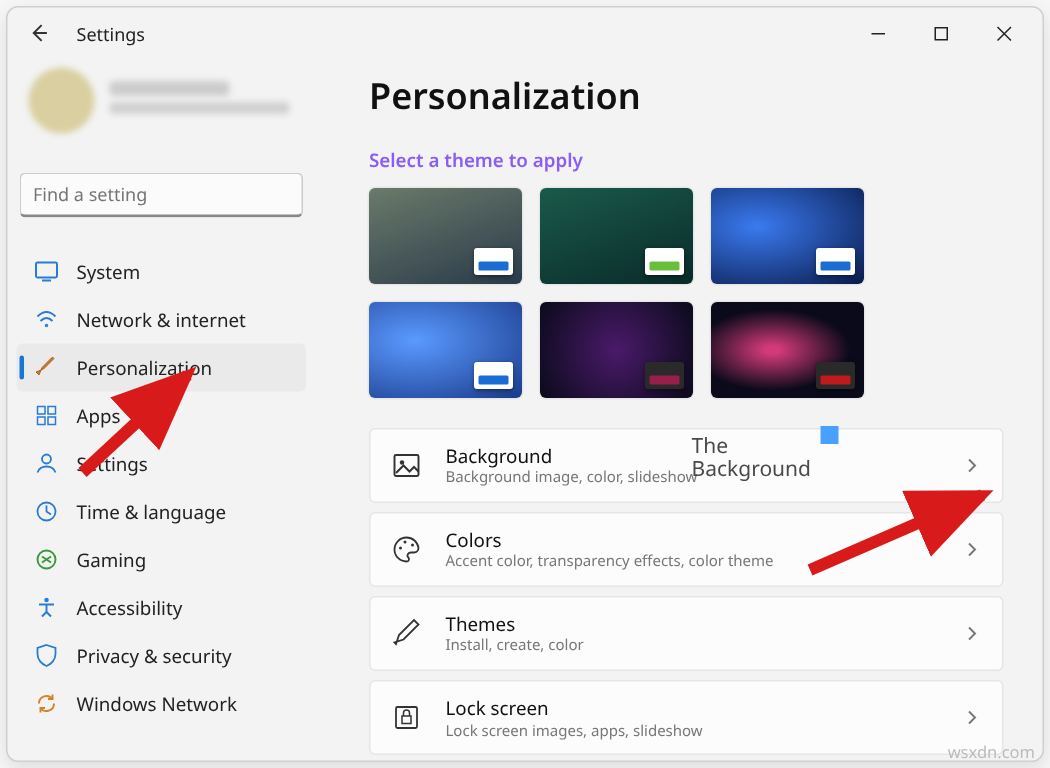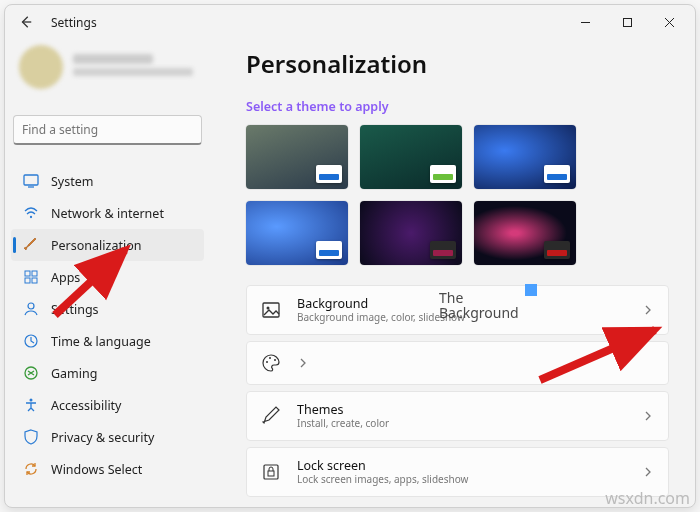--- a/index.html
+++ b/index.html
@@ -35,21 +35,21 @@
   .theme .accent .chip { height: 6px; margin: auto 3px 3px 3px; border-radius: 1px; }
   .theme.dark .accent { background: #2a2a2a; }
   .card { background: #fcfcfc; border: 1px solid #e5e5e5; border-radius: 4px; display: flex; align-items: center; padding: 10px 14px; margin-bottom: 6px; gap: 16px; }
   .card .cicon { width: 20px; height: 20px; display: flex; align-items: center; justify-content: center; color: #333; }
   .card .ctxt { flex: 1; }
   .card .ctitle { font-size: 12.5px; color: #111; line-height: 1.25; }
   .card .cdesc { font-size: 10px; color: #777; line-height: 1.25; }
   .card .chev svg { width: 12px; height: 12px; color: #777; }
   .watermark { position: absolute; font-size: 14px; color: #4a4a4a; line-height: 1.1; }
   .watermark .sq { position: absolute; width: 12px; height: 12px; background: #4aa0ff; right: -18px; top: -6px; }
-  .wsxdn { position: absolute; right: 10px; bottom: 3px; font-size: 16px; color: #bbb; }
+  .wsxdn { position: absolute; right: 10px; bottom: 3px; font-size: 11px; color: #bbb; }
 </style>
 </head>
 <body>
 
 <div class="window">
   <div class="titlebar">
     <div class="tb-left">
       <div class="tb-back">
         <svg viewBox="0 0 16 16">
             <path d="M10 2 4 8l6 6" stroke="#333" stroke-width="1.5" fill="none"></path>
@@ -175,21 +175,21 @@
             </span>
           <span>Privacy &amp; security</span>
         </div>
         <div class="navitem">
           <span class="nicon">
               <svg viewBox="0 0 16 16">
                 <path d="M3 8a5 5 0 019-3M13 8a5 5 0 01-9 3" fill="none" stroke="#d4822a" stroke-width="1.3"></path>
                 <path d="M12 2v3h-3M4 14v-3h3" fill="none" stroke="#d4822a" stroke-width="1.3"></path>
               </svg>
             </span>
-          <span>Windows Select</span>
+          <span>Windows Network</span>
         </div>
       </div>
     </div>
 
     <div class="main">
       <div class="h1">Personalization</div>
       <div class="sub">Select a theme to apply</div>
 
       <div class="themes">
         <div class="theme" style="background:linear-gradient(160deg,#6a7a6a,#2a3a4a);">
@@ -243,20 +243,24 @@
 
       <div class="card">
         <span class="cicon">
             <svg viewBox="0 0 20 20">
               <path d="M10 2a8 8 0 100 16c2 0 2-2 1-3s0-3 2-3h2a3 3 0 003-3 8 8 0 00-8-7z" fill="none" stroke="#333" stroke-width="1.2"></path>
               <circle cx="6" cy="9" r="1" fill="#333"></circle>
               <circle cx="9" cy="5" r="1" fill="#333"></circle>
               <circle cx="14" cy="7" r="1" fill="#333"></circle>
             </svg>
           </span>
+        <div class="ctxt">
+            <div class="ctitle">Colors</div>
+            <div class="cdesc">Accent color, transparency effects, color theme</div>
+          </div>
         <span class="chev"><svg viewBox="0 0 12 12">
               <path d="M4 2l4 4-4 4" fill="none" stroke="#777" stroke-width="1.3"></path>
             </svg></span>
       </div>
 
       <div class="card">
         <span class="cicon">
             <svg viewBox="0 0 20 20">
               <path d="M3 17l2-6L15 1l3 3L8 14l-6 2z" fill="none" stroke="#333" stroke-width="1.2"></path>
             </svg>
@@ -300,20 +304,20 @@
   </svg>
   <svg style="position:absolute;left:530px;top:320px;width:140px;height:60px;overflow:visible;">
     <defs>
         <marker id="ah2" markerWidth="8" markerHeight="8" refX="6" refY="3" orient="auto">
           <path d="M0 0L7 3L0 6z" fill="#d91a1a"></path>
         </marker>
       </defs>
     <path d="M5 55 L120 5" stroke="#d91a1a" stroke-width="8" marker-end="url(#ah2)"></path>
   </svg>
 
-  <div class="watermark" style="left:434px;top:285px;">
+  <div class="watermark" style="left:456px;top:285px;">
     <div>The</div>
     <div>Background</div>
     <div class="sq"></div>
   </div>
 </div>
 
 <div class="wsxdn">wsxdn.com</div>
 
 </body></html>

